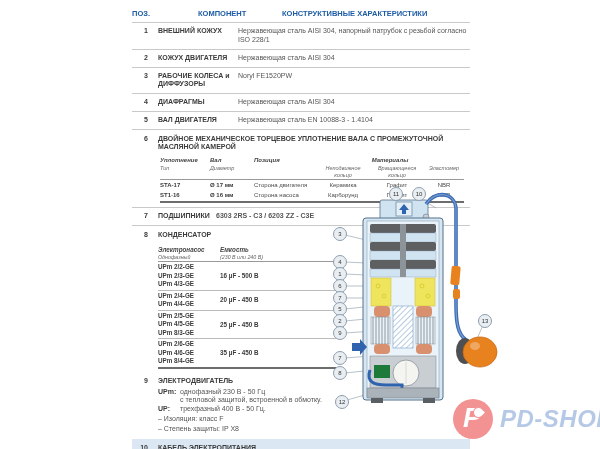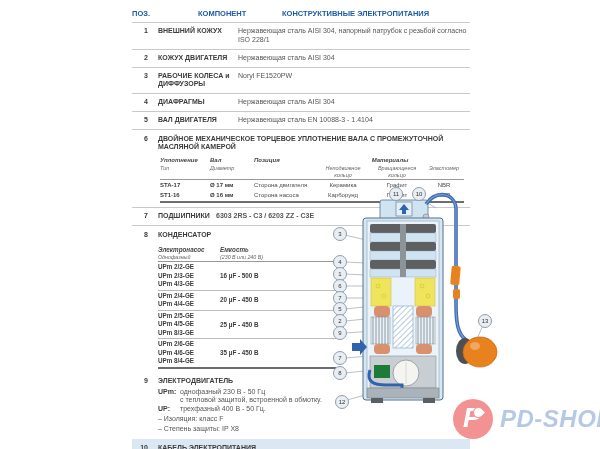--- a/index.html
+++ b/index.html
@@ -70,21 +70,21 @@
 </head>
 <body>
 
 <div class="page">
 
   <div class="content">
 
     <div class="thead">
       <span class="c-pos">ПОЗ.</span>
       <span class="c-comp">КОМПОНЕНТ</span>
-      <span class="c-char">КОНСТРУКТИВНЫЕ ЭЛЕКТРОПИТАНИЯ</span>
+      <span class="c-char">КОНСТРУКТИВНЫЕ ХАРАКТЕРИСТИКИ</span>
     </div>
 
     <div class="row">
       <span class="pos">1</span>
       <span class="name">ВНЕШНИЙ КОЖУХ</span>
       <span class="desc">Нержавеющая сталь AISI 304, напорный патрубок с резьбой согласно ISO 228/1</span>
     </div>
     <div class="row">
       <span class="pos">2</span>
       <span class="name">КОЖУХ ДВИГАТЕЛЯ</span>

